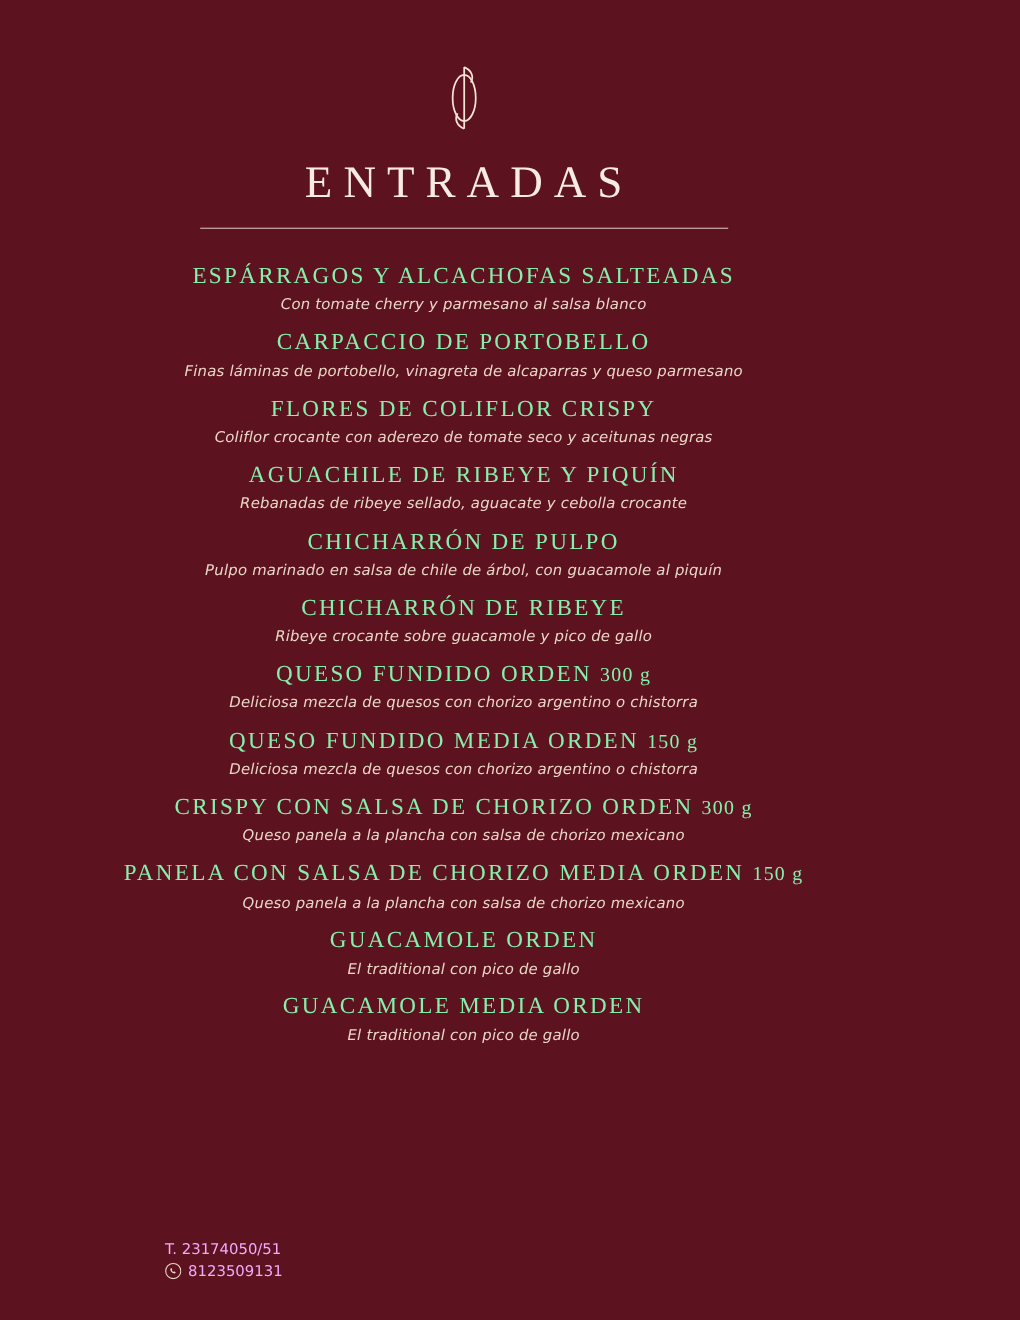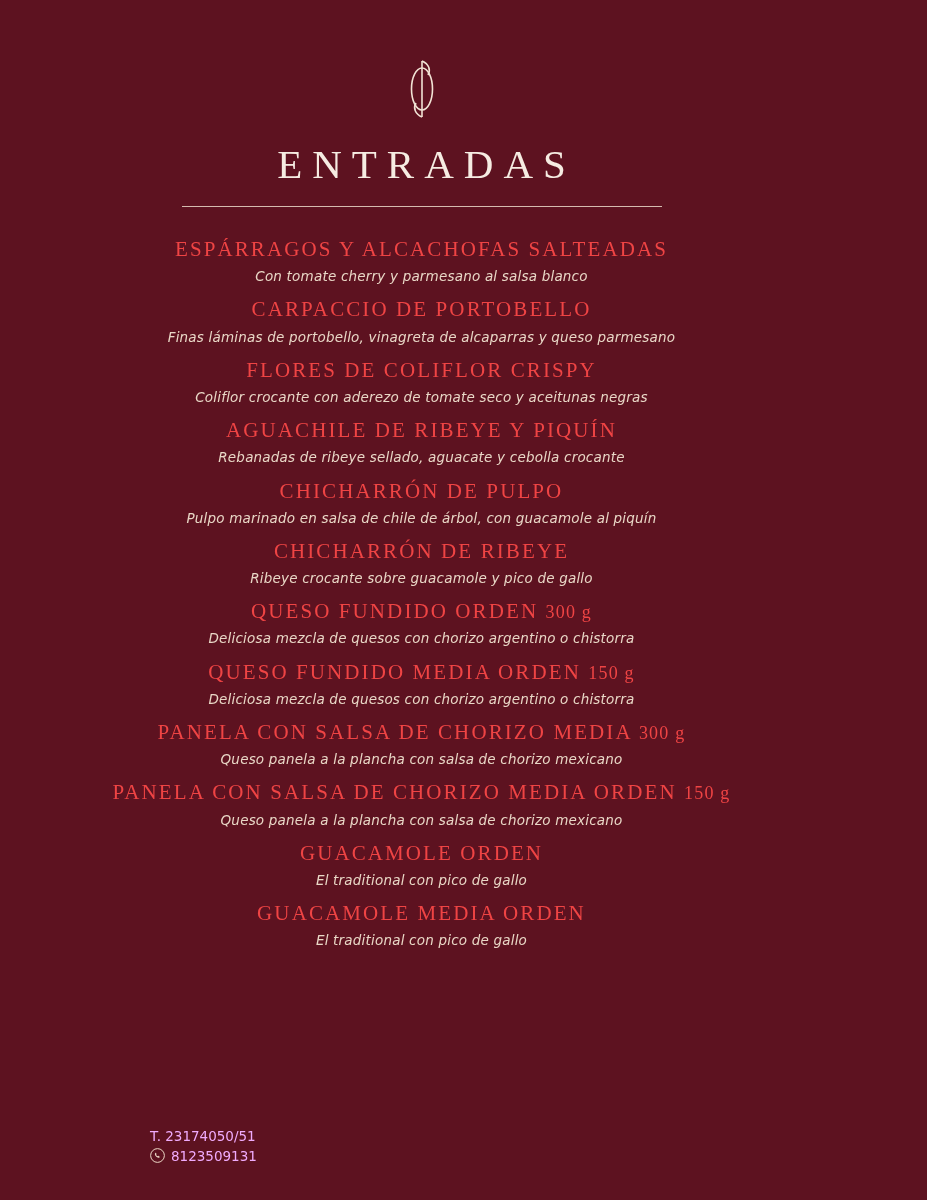--- a/index.html
+++ b/index.html
@@ -62,21 +62,21 @@
     margin-top: 30px;
   }
   .item {
     text-align: center;
     margin-bottom: 13px;
   }
   .item-name {
     font-family: "Liberation Serif", serif;
     font-size: 21px;
     letter-spacing: 2.1px;
-    color: #ef4444;
+    color: #86efac;
     line-height: 1.2;
     font-weight: 400;
   }
   .item-name .qty {
     font-size: 18px;
     letter-spacing: 1.2px;
   }
   .item-desc {
     font-family: "DejaVu Sans", sans-serif;
     font-style: italic;
@@ -164,21 +164,21 @@
       <div class="item-name"><span>QUESO FUNDIDO ORDEN</span> <span class="qty">300 g</span></div>
       <div class="item-desc">Deliciosa mezcla de quesos con chorizo argentino o chistorra</div>
     </div>
 
     <div class="item">
       <div class="item-name"><span>QUESO FUNDIDO MEDIA ORDEN</span> <span class="qty">150 g</span></div>
       <div class="item-desc">Deliciosa mezcla de quesos con chorizo argentino o chistorra</div>
     </div>
 
     <div class="item">
-      <div class="item-name"><span>PANELA CON SALSA DE CHORIZO MEDIA</span> <span class="qty">300 g</span></div>
+      <div class="item-name"><span>CRISPY CON SALSA DE CHORIZO ORDEN</span> <span class="qty">300 g</span></div>
       <div class="item-desc">Queso panela a la plancha con salsa de chorizo mexicano</div>
     </div>
 
     <div class="item">
       <div class="item-name"><span>PANELA CON SALSA DE CHORIZO MEDIA ORDEN</span> <span class="qty">150 g</span></div>
       <div class="item-desc">Queso panela a la plancha con salsa de chorizo mexicano</div>
     </div>
 
     <div class="item">
       <div class="item-name"><span>GUACAMOLE ORDEN</span> <span class="qty"></span></div>

